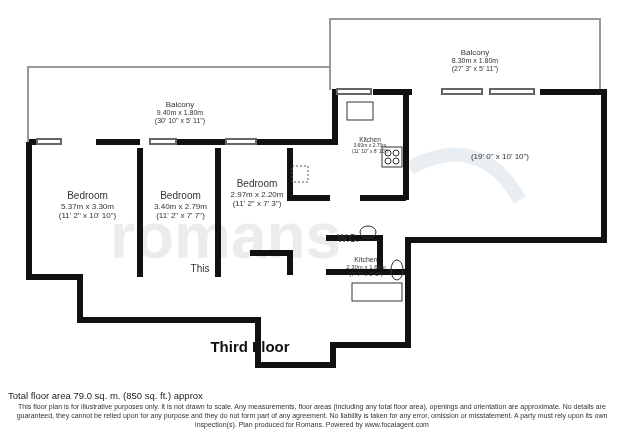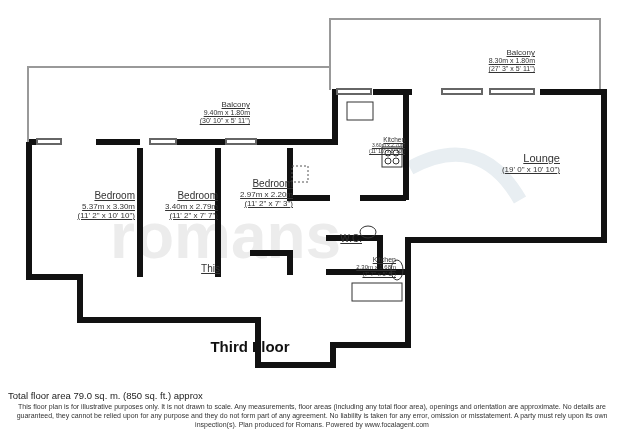--- a/index.html
+++ b/index.html
@@ -1,19 +1,19 @@
 <!DOCTYPE html>
 <html><head>
 <meta charset="utf-8">
 <style>
   html, body { margin: 0; padding: 0; background: #ffffff; }
   body { width: 624px; height: 437px; position: relative; overflow: hidden;
          font-family: "Liberation Sans", sans-serif; color: #222; }
   svg.plan { position: absolute; left: 0; top: 0; }
-  .lbl { position: absolute; text-align: right; line-height: 1.15; color: #333; text-decoration: underline; }
+  .lbl { position: absolute; text-align: center; line-height: 1.15; color: #333; }
   .lbl .n { display: block; }
   .lbl .d { display: block; }
   .title { position: absolute; left: 0; width: 500px; top: 338px; text-align: center;
            font-weight: bold; font-size: 15px; color: #111; }
   .area { position: absolute; left: 8px; top: 390px; font-size: 9.5px; color: #222; text-align: center; }
   .disc { position: absolute; left: 14px; width: 596px; top: 403px; font-size: 7px;
           text-align: center; line-height: 1.25; color: #333; }
 </style>
 </head>
 <body>
@@ -73,21 +73,20 @@
   <span class="n">Balcony</span>
   <span class="d" style="font-size:7px">8.30m x 1.80m</span>
   <span class="d" style="font-size:7px">(27' 3" x 5' 11")</span>
 </div>
 <div class="lbl" style="left:335px;top:136px;width:70px;font-size:6.5px;">
   <span class="n">Kitchen</span>
   <span class="d" style="font-size:5px">3.60m x 2.70m</span>
   <span class="d" style="font-size:5px">(11' 10" x 8' 10")</span>
 </div>
 <div class="lbl" style="left:440px;top:152px;width:120px;font-size:11px;">
-  <span class="n">Lounge</span>
   <span class="d" style="font-size:8px">(19' 0" x 10' 10")</span>
 </div>
 <div class="lbl" style="left:40px;top:190px;width:95px;font-size:10px;">
   <span class="n">Bedroom</span>
   <span class="d" style="font-size:8px">5.37m x 3.30m</span>
   <span class="d" style="font-size:8px">(11' 2" x 10' 10")</span>
 </div>
 <div class="lbl" style="left:143px;top:190px;width:75px;font-size:10px;">
   <span class="n">Bedroom</span>
   <span class="d" style="font-size:8px">3.40m x 2.79m</span>

